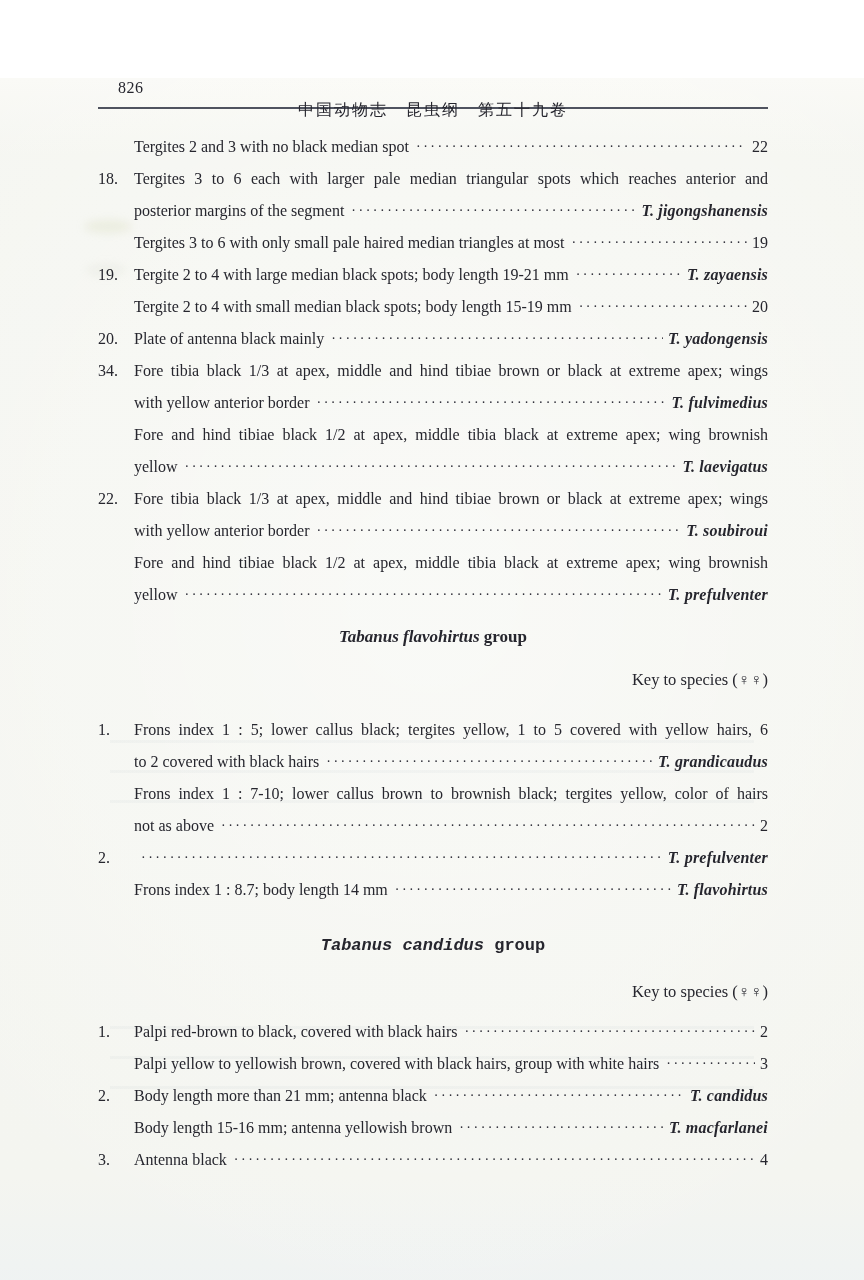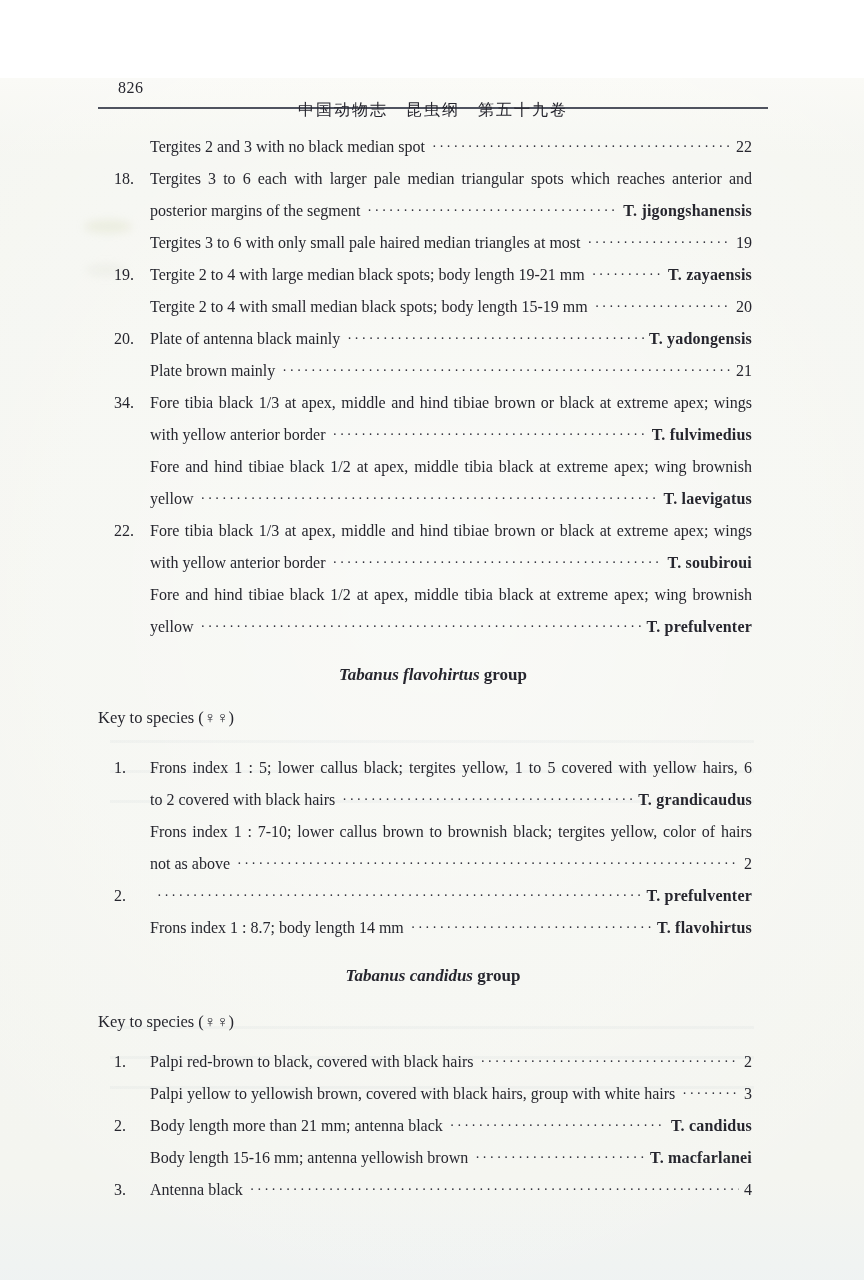--- a/index.html
+++ b/index.html
@@ -24,45 +24,45 @@
   .ghost.g2 { top:948px; height:90px; }
 
   .content { padding:0 96px 0 98px; position:relative; }
 
   header { margin-top:78px; position:relative; height:20px; line-height:20px; }
   .pageno { position:absolute; left:20px; top:0; font-size:16px; letter-spacing:.5px; }
   .runtitle { position:absolute; left:0; right:0; top:0; text-align:center;
     font-size:16px; letter-spacing:2px;margin-top:22px; }
   .rule { margin-top:9px; border-top:2px solid rgba(42,46,62,.82); }
 
-  .keylist { margin:16px; }
+  .keylist { margin:0; }
   .keylist.first { margin-top:22px; }
   .keylist.g1 { margin-top:18px; }
   .keylist.g2 { margin-top:8px; }
 
   .kline { display:flex; align-items:baseline; height:32px; line-height:32px;
     font-size:16px; white-space:nowrap; overflow:hidden; }
   .knum { flex:0 0 36px; }
   .ktext { flex:0 0 auto; }
   .kline.just .ktext { flex:1 1 auto; white-space:nowrap;
     text-align:justify; text-align-last:justify; display:block; }
   .leader { flex:1 1 auto; overflow:hidden; margin:0 5px 0 7px; color:#2e2e38; }
   .leader::after {
     content:"································································································································";
     font-size:14px; letter-spacing:2.5px; position:relative; top:-1px;
   }
   .kres { flex:0 0 auto; }
-  .res-sp { font-weight:bold; letter-spacing:.2px; }
+  .res-sp { font-weight:bold; font-style:italic; letter-spacing:.2px; }
   .res-no { font-weight:normal; }
 
   .gheading { margin-top:10px; height:32px; line-height:32px; text-align:center;
     font-size:17px; font-weight:bold; }
-  .gheading.h2 { margin-top:16px; }
+  .gheading.h2 { margin-top:24px;font-family:Liberation Mono, monospace; }
   .gheading .gi { font-style:italic; }
-  .subheading { height:32px; line-height:32px; text-align:left; font-size:16.5px; }
+  .subheading { height:32px; line-height:32px; text-align:right; font-size:16.5px; }
   .subheading.sh1 { margin-top:11px; }
   .subheading.sh2 { margin-top:14px; }
 </style>
 </head>
 <body>
 
 <div class="page">
   <div class="smudge s1"></div>
   <div class="smudge s2"></div>
   <div class="ghost g1"></div>
@@ -110,26 +110,20 @@
         <span class="ktext">Tergite 2 to 4 with small median black spots; body length 15-19 mm</span>
         <span class="leader"></span>
         <span class="kres res-no">20</span>
       </div>
       <div class="kline">
         <span class="knum">20.</span>
         <span class="ktext">Plate of antenna black mainly</span>
         <span class="leader"></span>
         <span class="kres res-sp">T. yadongensis</span>
       </div>
-      <div class="kline">
-        <span class="knum"></span>
-        <span class="ktext">Plate brown mainly</span>
-        <span class="leader"></span>
-        <span class="kres res-no">21</span>
-      </div>
       <div class="kline just">
         <span class="knum">34.</span>
         <span class="ktext">Fore tibia black 1/3 at apex, middle and hind tibiae brown or black at extreme apex; wings</span>
       </div>
       <div class="kline">
         <span class="knum"></span>
         <span class="ktext">with yellow anterior border</span>
         <span class="leader"></span>
         <span class="kres res-sp">T. fulvimedius</span>
       </div>

